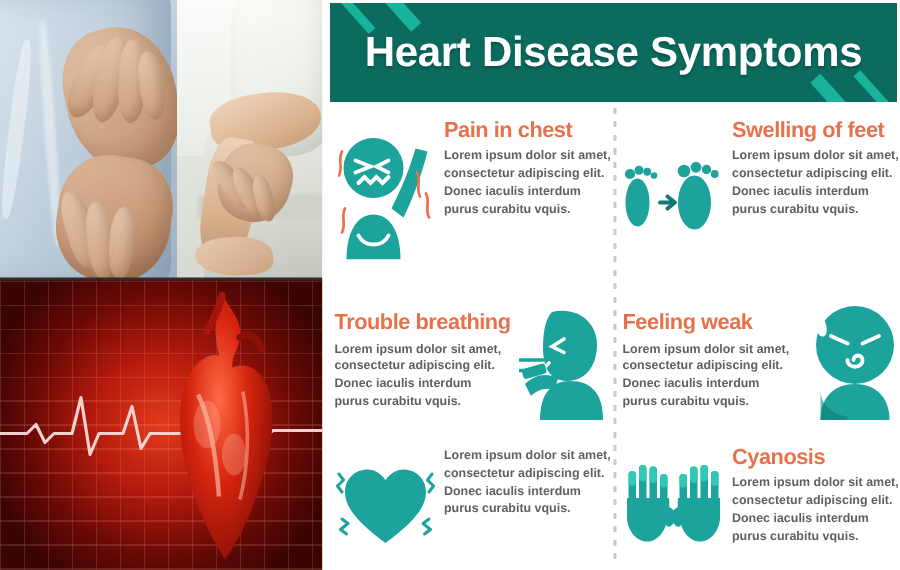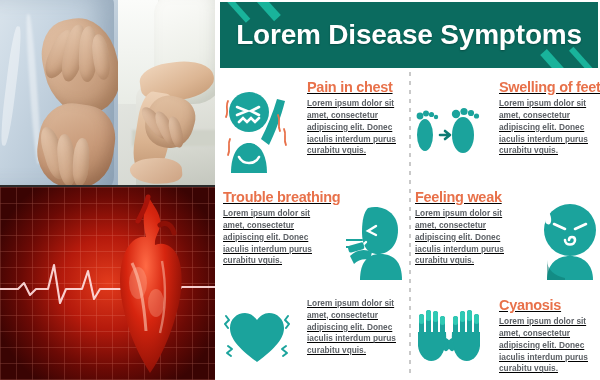--- a/index.html
+++ b/index.html
@@ -87,22 +87,22 @@
     background-image:repeating-linear-gradient(180deg,#c9c9c9 0 4px,transparent 4px 9px);}
 
   .cell{position:absolute;width:189px;}
   .c1{left:8px;top:78px;height:104px;}
   .c2{left:200px;top:78px;height:104px;}
   .c3{left:8px;top:188px;height:104px;}
   .c4{left:200px;top:188px;height:104px;}
   .c5{left:8px;top:296px;height:82px;}
   .c6{left:200px;top:296px;height:82px;}
 
-  .cell-row{display:flex;gap:16px;height:100%;text-decoration:underline;}
-  .cell-row.rev{flex-direction:row-reverse;}
+  .cell-row{display:flex;gap:5px;height:100%;}
+  .cell-row.rev{flex-direction:row-reverse;align-items:center;}
   .icon-wrap{flex:0 0 68px;display:flex;align-items:center;justify-content:center;}
   .icon-wrap svg{display:block;}
   .txt{flex:1 1 auto;min-width:0;padding-top:2px;}
   .sym-title{color:#e8714a;font-size:14.5px;font-weight:bold;line-height:1.05;margin:0 0 3px 0;
     letter-spacing:-.3px;white-space:nowrap;}
   .sym-body{color:#5d6166;font-size:8.3px;line-height:1.42;margin:0;font-weight:600;}
   .ta-r{text-align:left;}
 </style>
 </head>
 <body>
@@ -173,21 +173,21 @@
     </div>
   </div>
 
   <div class="right">
 
     <div class="header">
       <div class="hdr-stripe hs1"></div>
       <div class="hdr-stripe hs2"></div>
       <div class="hdr-stripe hs3"></div>
       <div class="hdr-stripe hs4"></div>
-      <div class="hdr-title">Lorem Disease Symptoms</div>
+      <div class="hdr-title">Heart Disease Symptoms</div>
     </div>
 
     <div class="vdash"></div>
 
     <div class="cell c1">
       <div class="cell-row">
         <div class="icon-wrap">
           <svg width="64" height="86" viewBox="0 0 64 86">
             <g fill="#1ba39c">
               <circle cx="24" cy="25" r="20"></circle>

